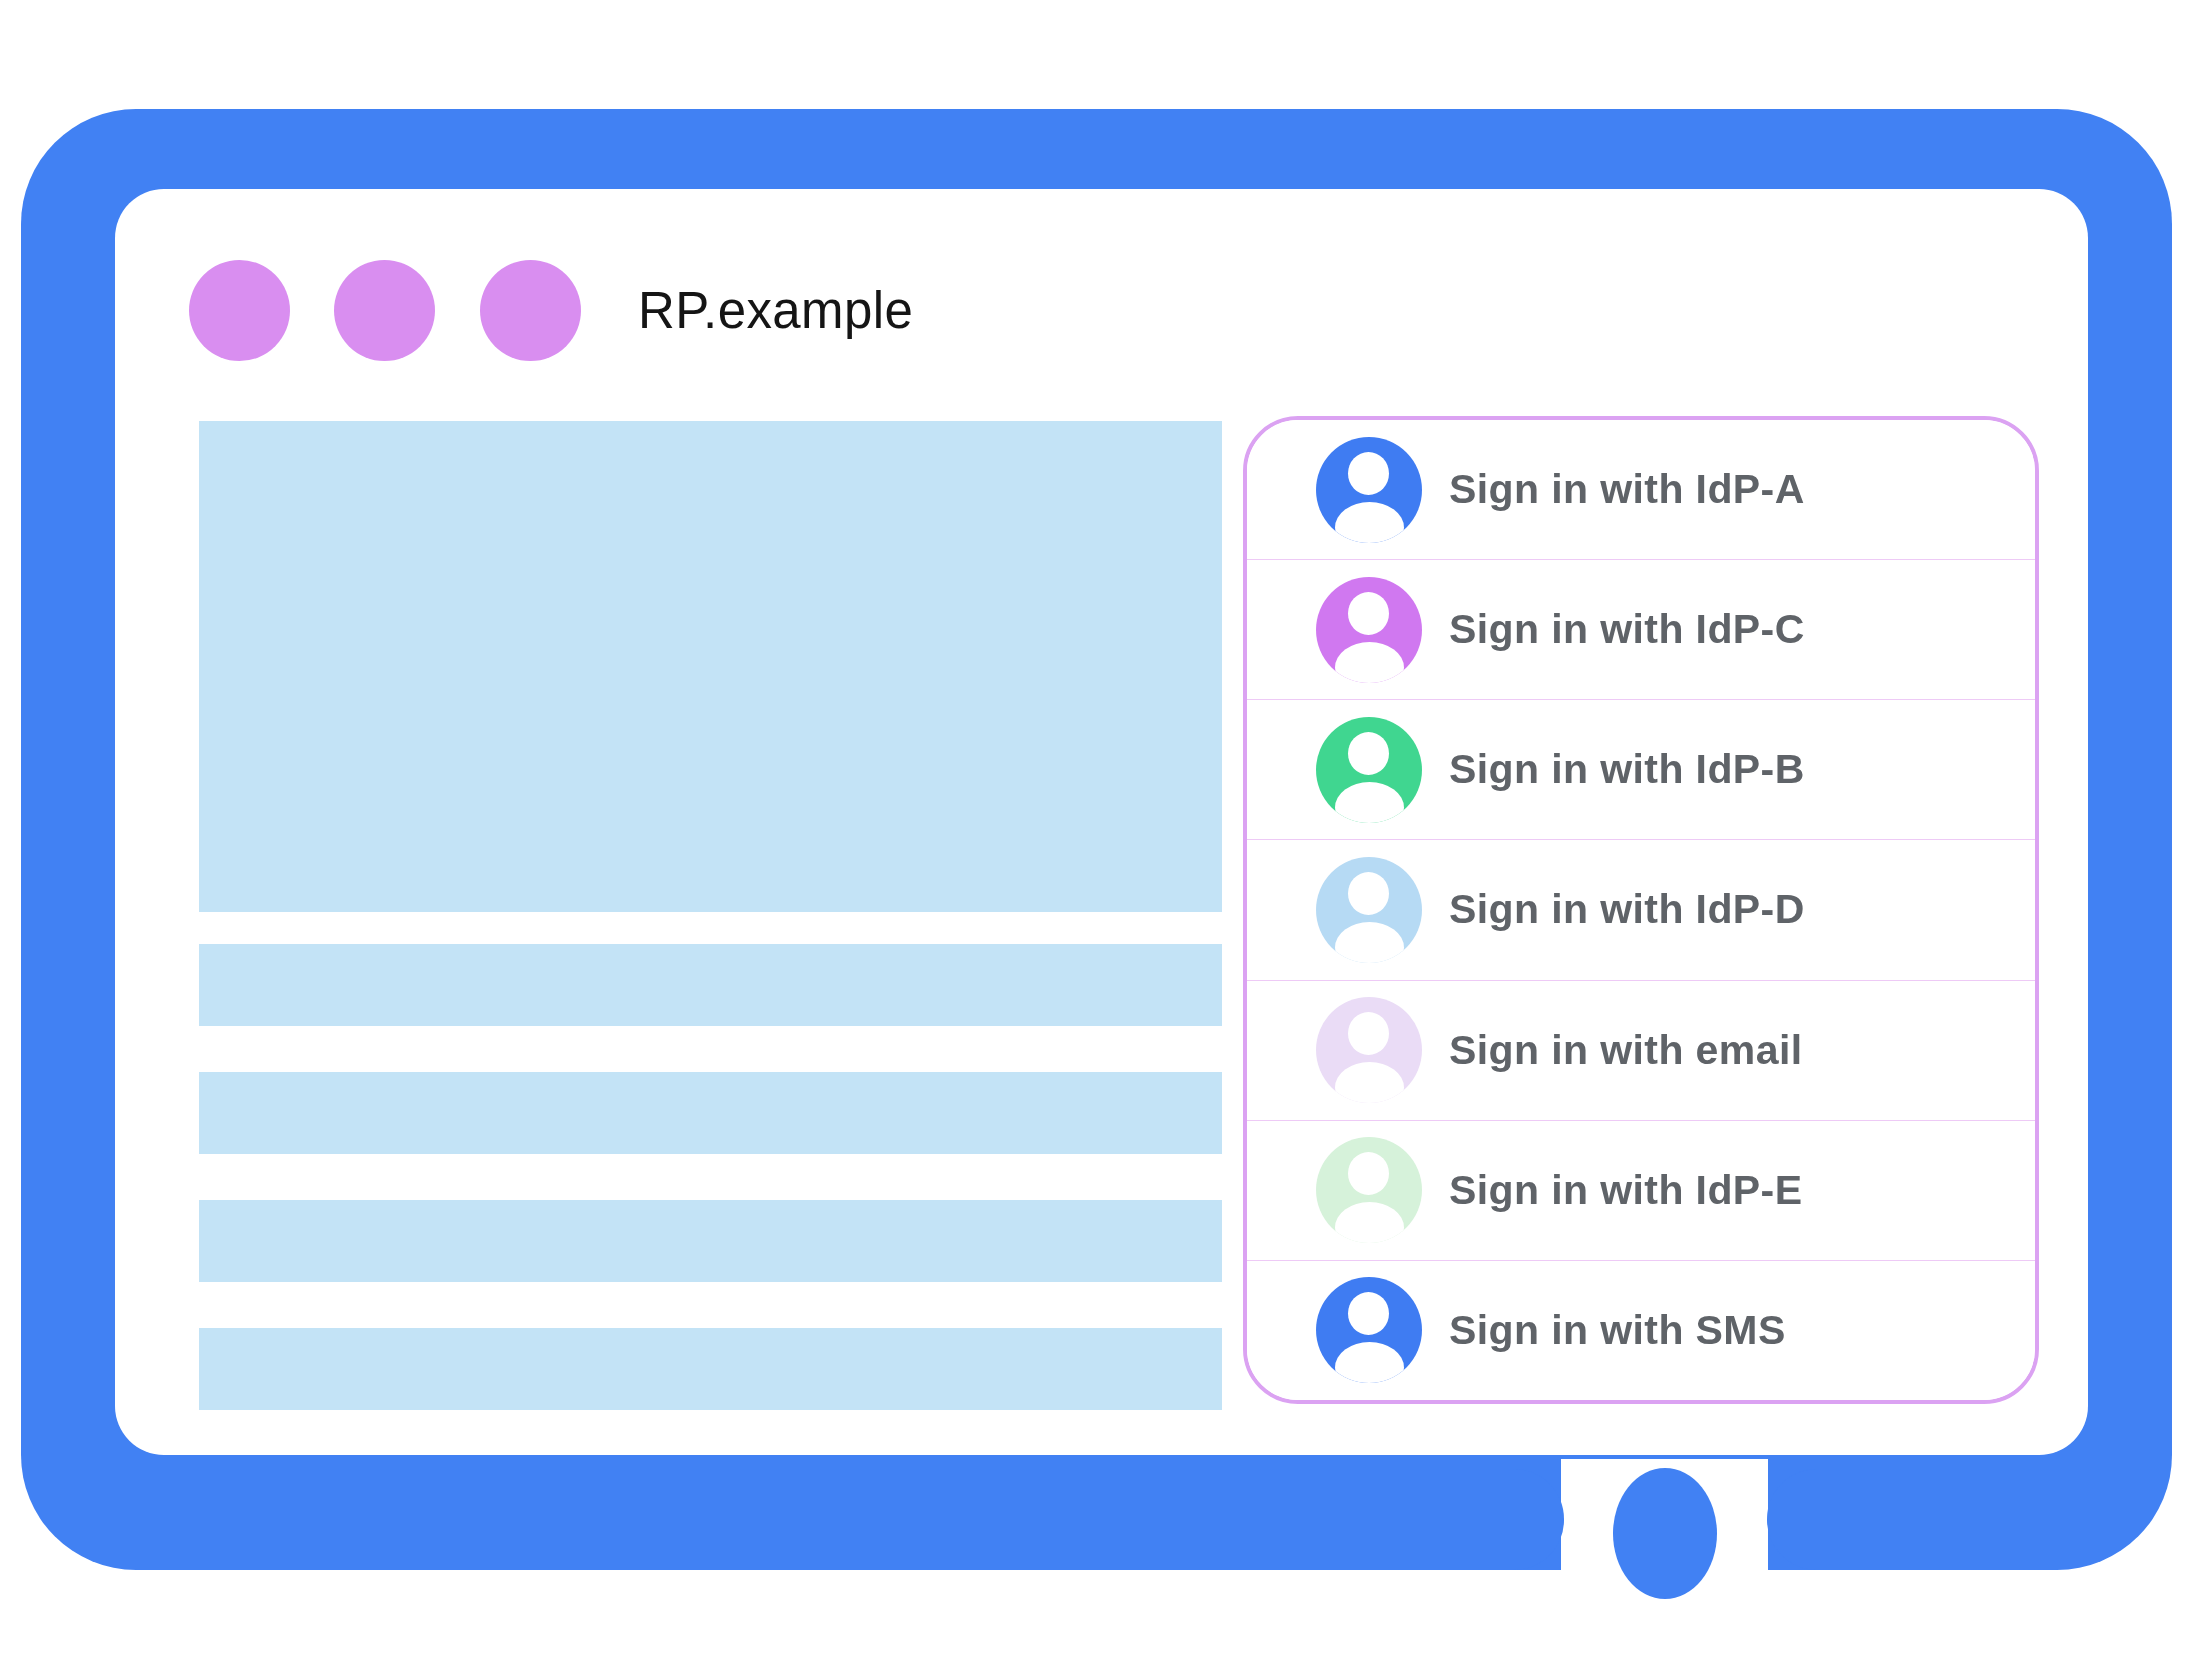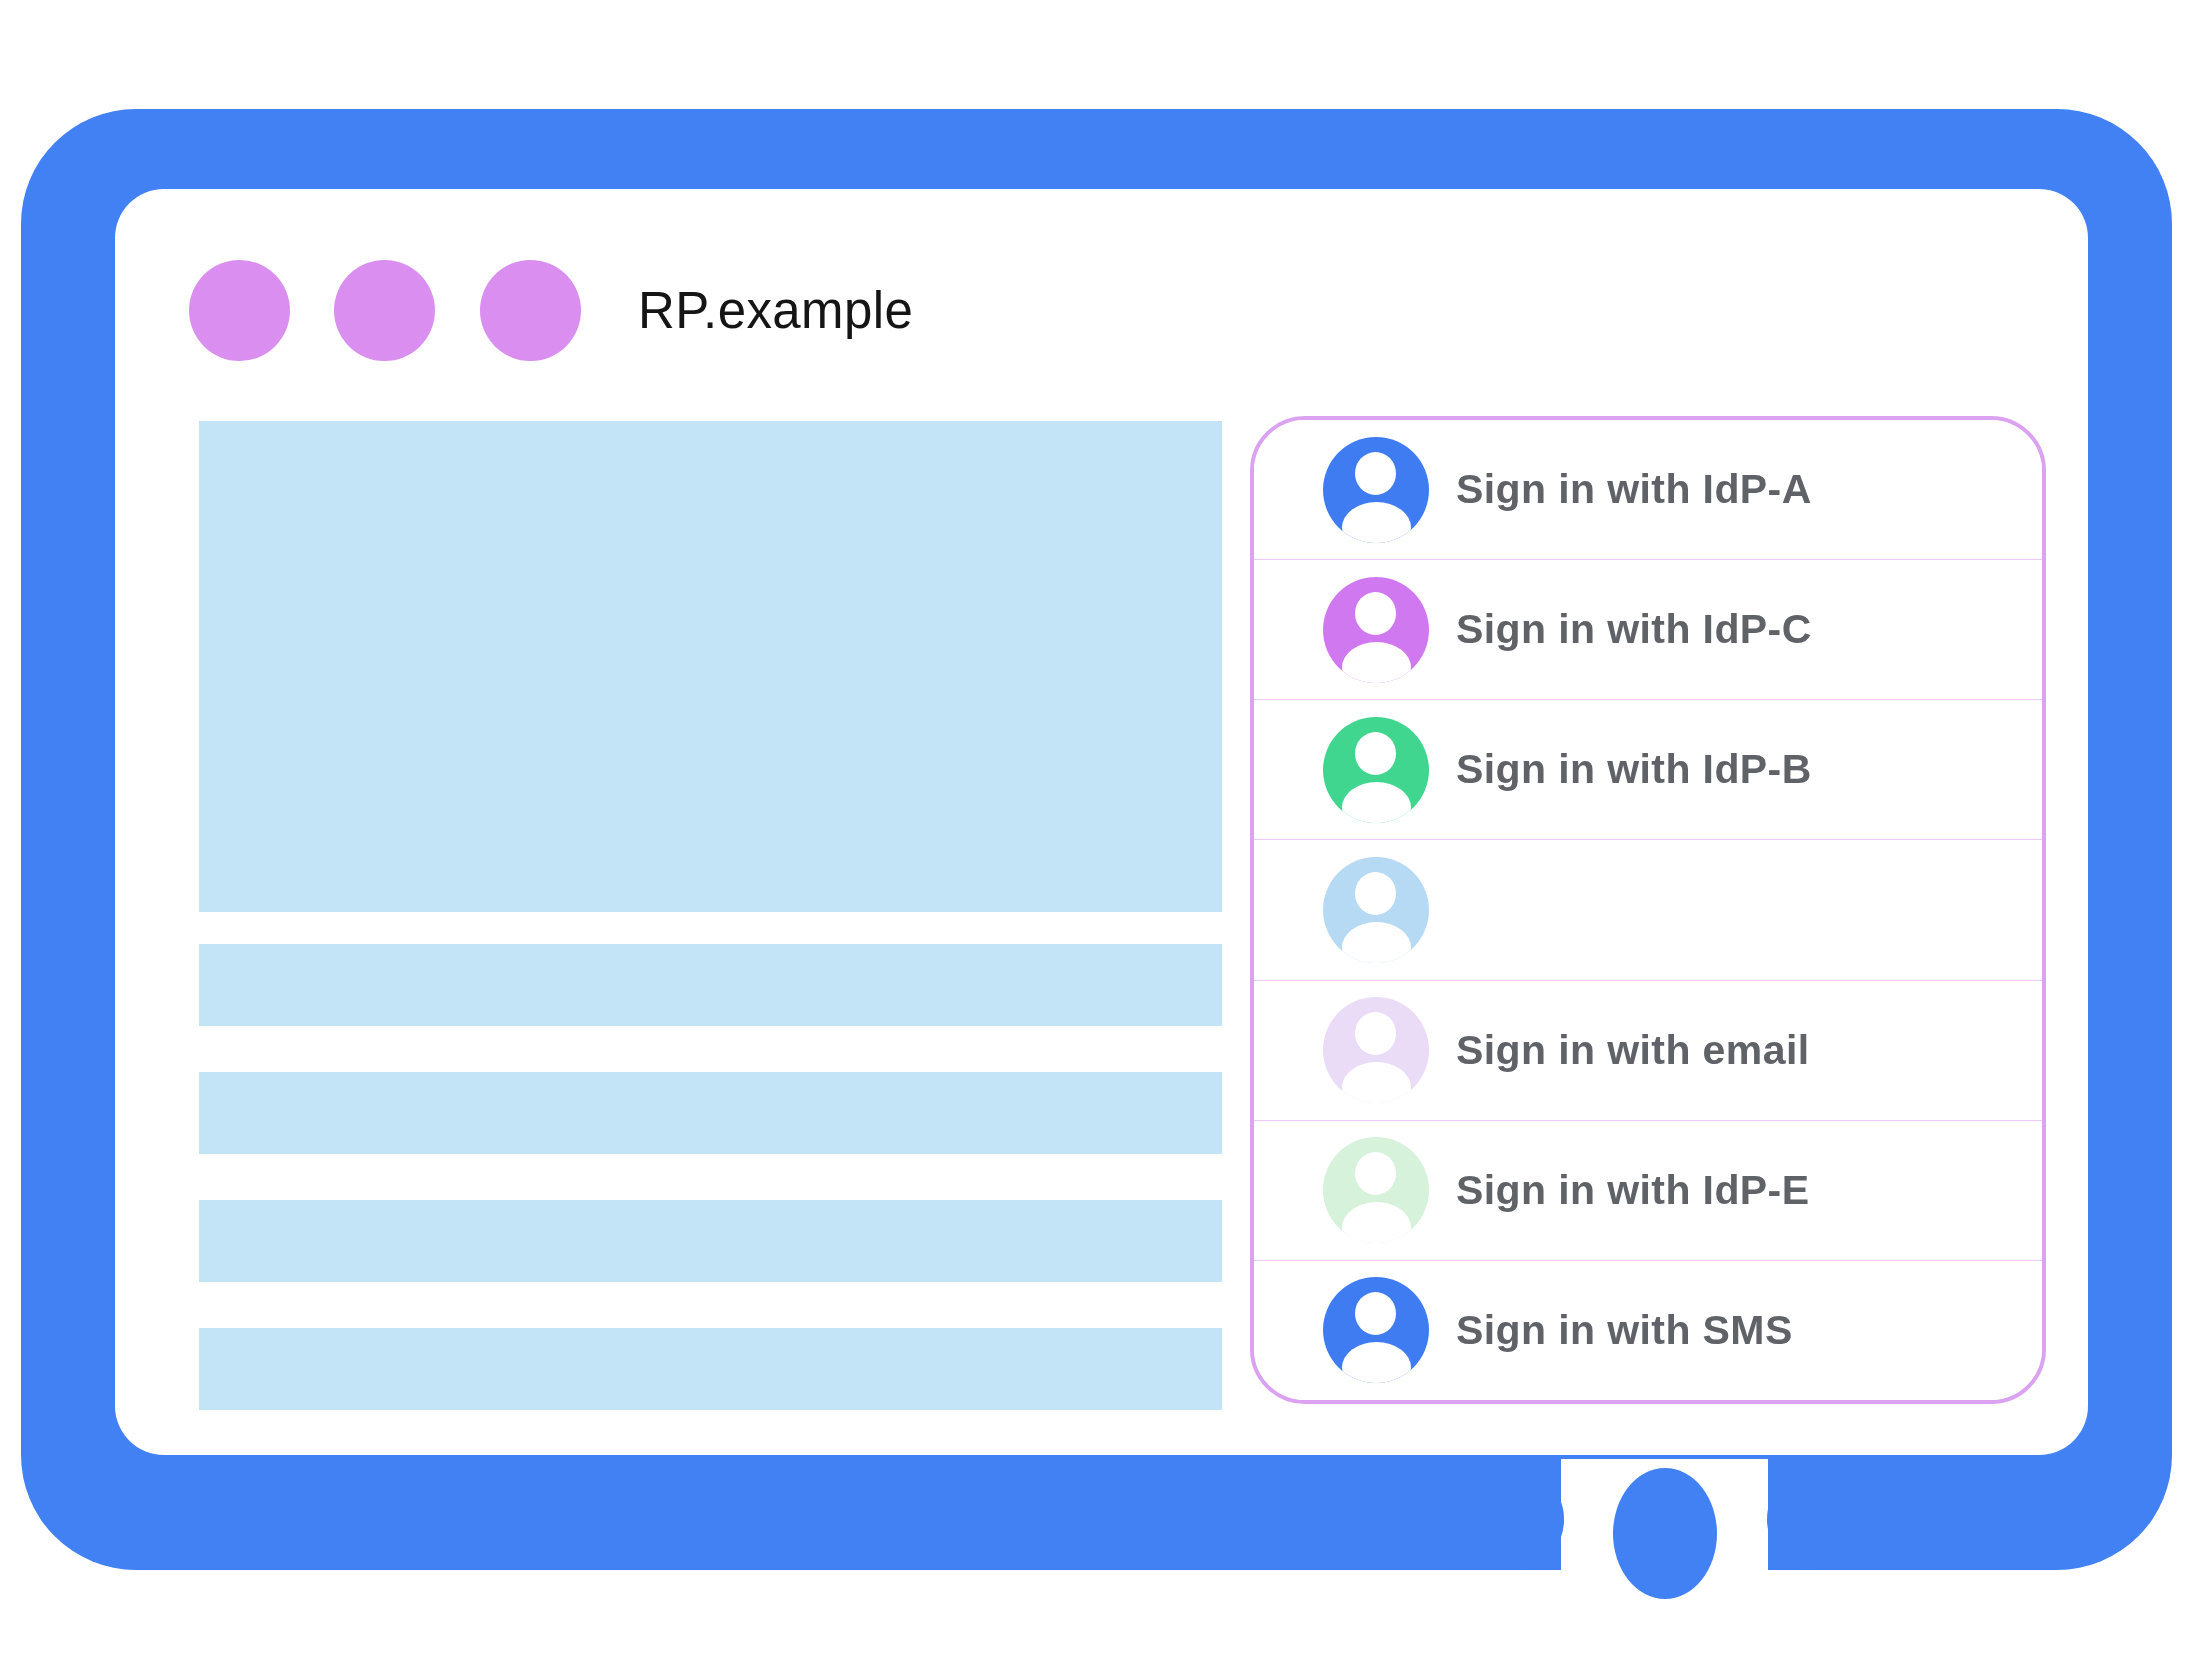--- a/index.html
+++ b/index.html
@@ -28,21 +28,21 @@
   }
   
   .block{position:absolute;left:84px;width:1023px;background:var(--content-block-blue,#c3e3f6);}
   .hero{top:232px;height:491px;}
   .bar{height:82px;}
   .bar.b1{top:755px}.bar.b2{top:883px}.bar.b3{top:1011px}.bar.b4{top:1139px}
   
   .panel{
     position:absolute;left:1128px;top:227px;width:796px;height:988px;box-sizing:border-box;
     border:4.4px solid var(--panel-border-pink,#dba2f2);border-radius:55px;background:#ffffff;
-    display:flex;flex-direction:column;overflow:hidden;margin-left:7px;
+    display:flex;flex-direction:column;overflow:hidden;
   }
   .row{
     flex:1;display:flex;align-items:center;padding-left:69px;box-sizing:border-box;
     background:#ffffff;cursor:pointer;
   }
   .row + .row{border-top:1.8px solid var(--panel-divider-pink,#eecaf6);}
   .avatar{
     position:relative;width:106px;height:106px;border-radius:50%;overflow:hidden;
     flex:0 0 106px;background:#cccccc;
   }
@@ -113,20 +113,21 @@
               <div class="body"></div>
           </div>
           <div class="label">Sign in with IdP-B</div>
         </div>
 
         <div class="row">
           <div class="avatar" style="background: rgb(182, 218, 244);">
             <div class="head"></div>
               <div class="body"></div>
           </div>
+          <div class="label">Sign in with IdP-D</div>
         </div>
 
         <div class="row">
           <div class="avatar" style="background: rgb(234, 220, 246);">
             <div class="head"></div>
               <div class="body"></div>
           </div>
           <div class="label">Sign in with email</div>
         </div>
 

